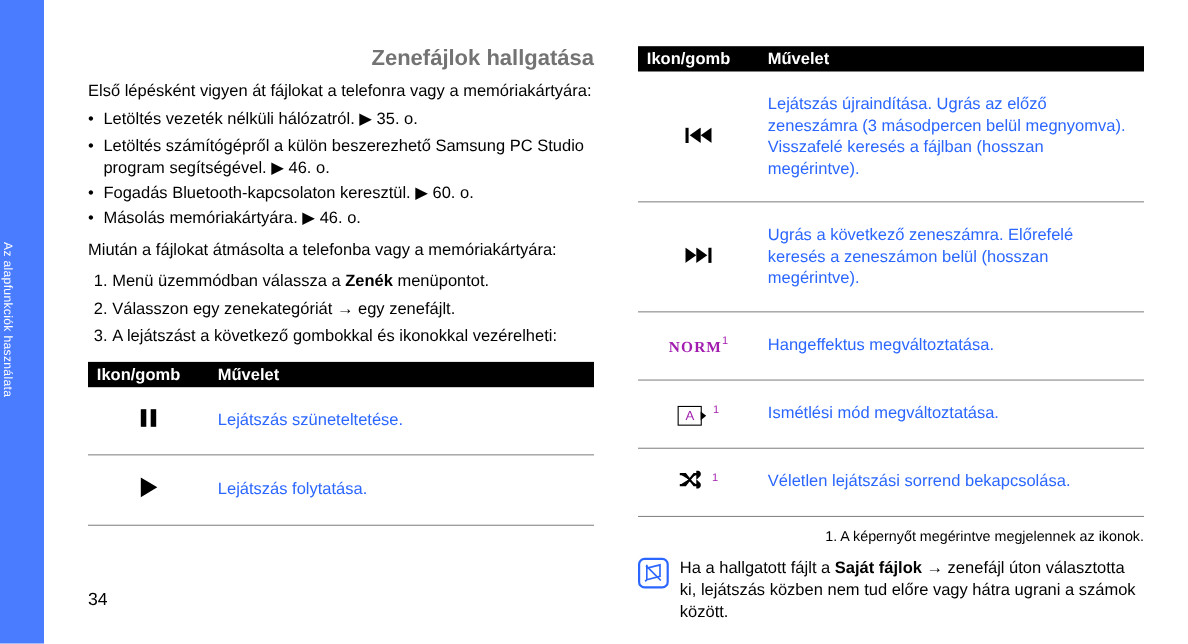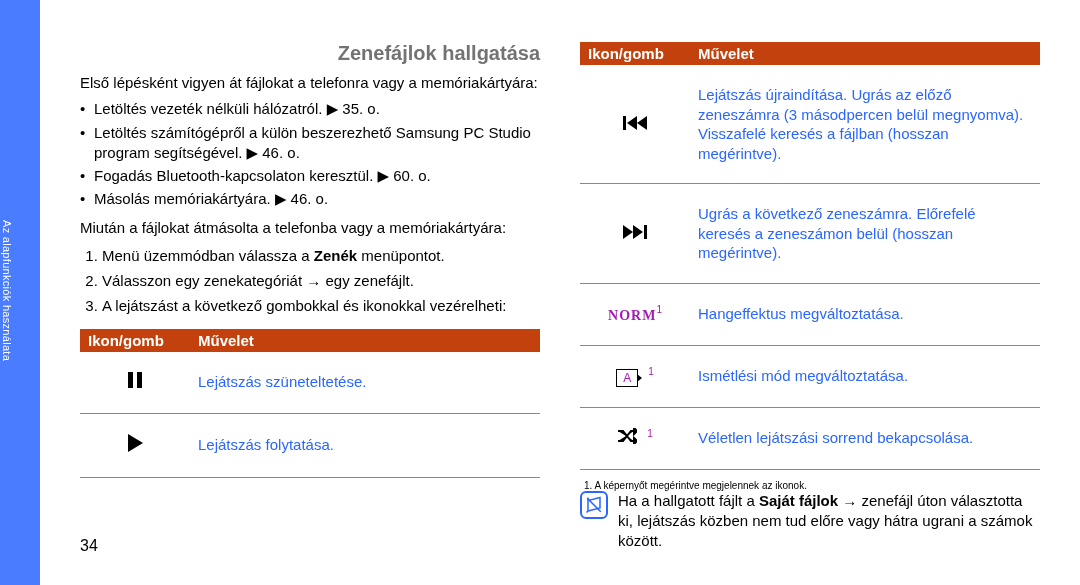--- a/index.html
+++ b/index.html
@@ -55,41 +55,42 @@
   .after { margin-top: 8px; margin-bottom: 8px; line-height: 1.35; }
   ol.steps { list-style: decimal; padding-left: 22px; }
   ol.steps li { line-height: 1.35; margin-bottom: 5px; }
   table.iconops {
     width: 100%;
     border-collapse: collapse;
     margin-top: 12px;
     font-size: 15px;
   }
   table.iconops th {
-    background: #c2410c;
+    background: #000000;
     color: #fff;
     font-weight: bold;
     text-align: left;
     padding: 3px 8px;
     margin-left: 48px;
   }
   table.iconops th:first-child { width: 110px; }
   table.iconops td {
     padding: 20px 8px;
     border-bottom: 1px solid #888;
     vertical-align: middle;
   }
   table.iconops td.desc { color: #2a66ff; line-height: 1.3; }
   table.iconops td.iconcell { text-align: center; font-size: 18px; color: #a21caf; }
   .mini-sup { font-size: 10px; vertical-align: super; }
   .norm { font-family: 'Times New Roman', serif; letter-spacing: 1px; font-weight: bold; font-size: 14px; }
-  .footnote { margin-top: 10px; font-size: 10px; padding-left: 4px; }
+  .footnote { margin-top: 10px; font-size: 13px; padding-left: 4px; text-align: right; }
   .notebox {
     display: flex;
     gap: 10px;
+    margin-top: 12px;
     align-items: flex-start;
   }
   .noteicon {
     width: 28px; height: 28px;
     border: 2px solid #2a66ff;
     border-radius: 6px;
     display: flex; align-items: center; justify-content: center;
     flex: 0 0 28px;
   }
   .noteicon svg { fill: #2a66ff; }

